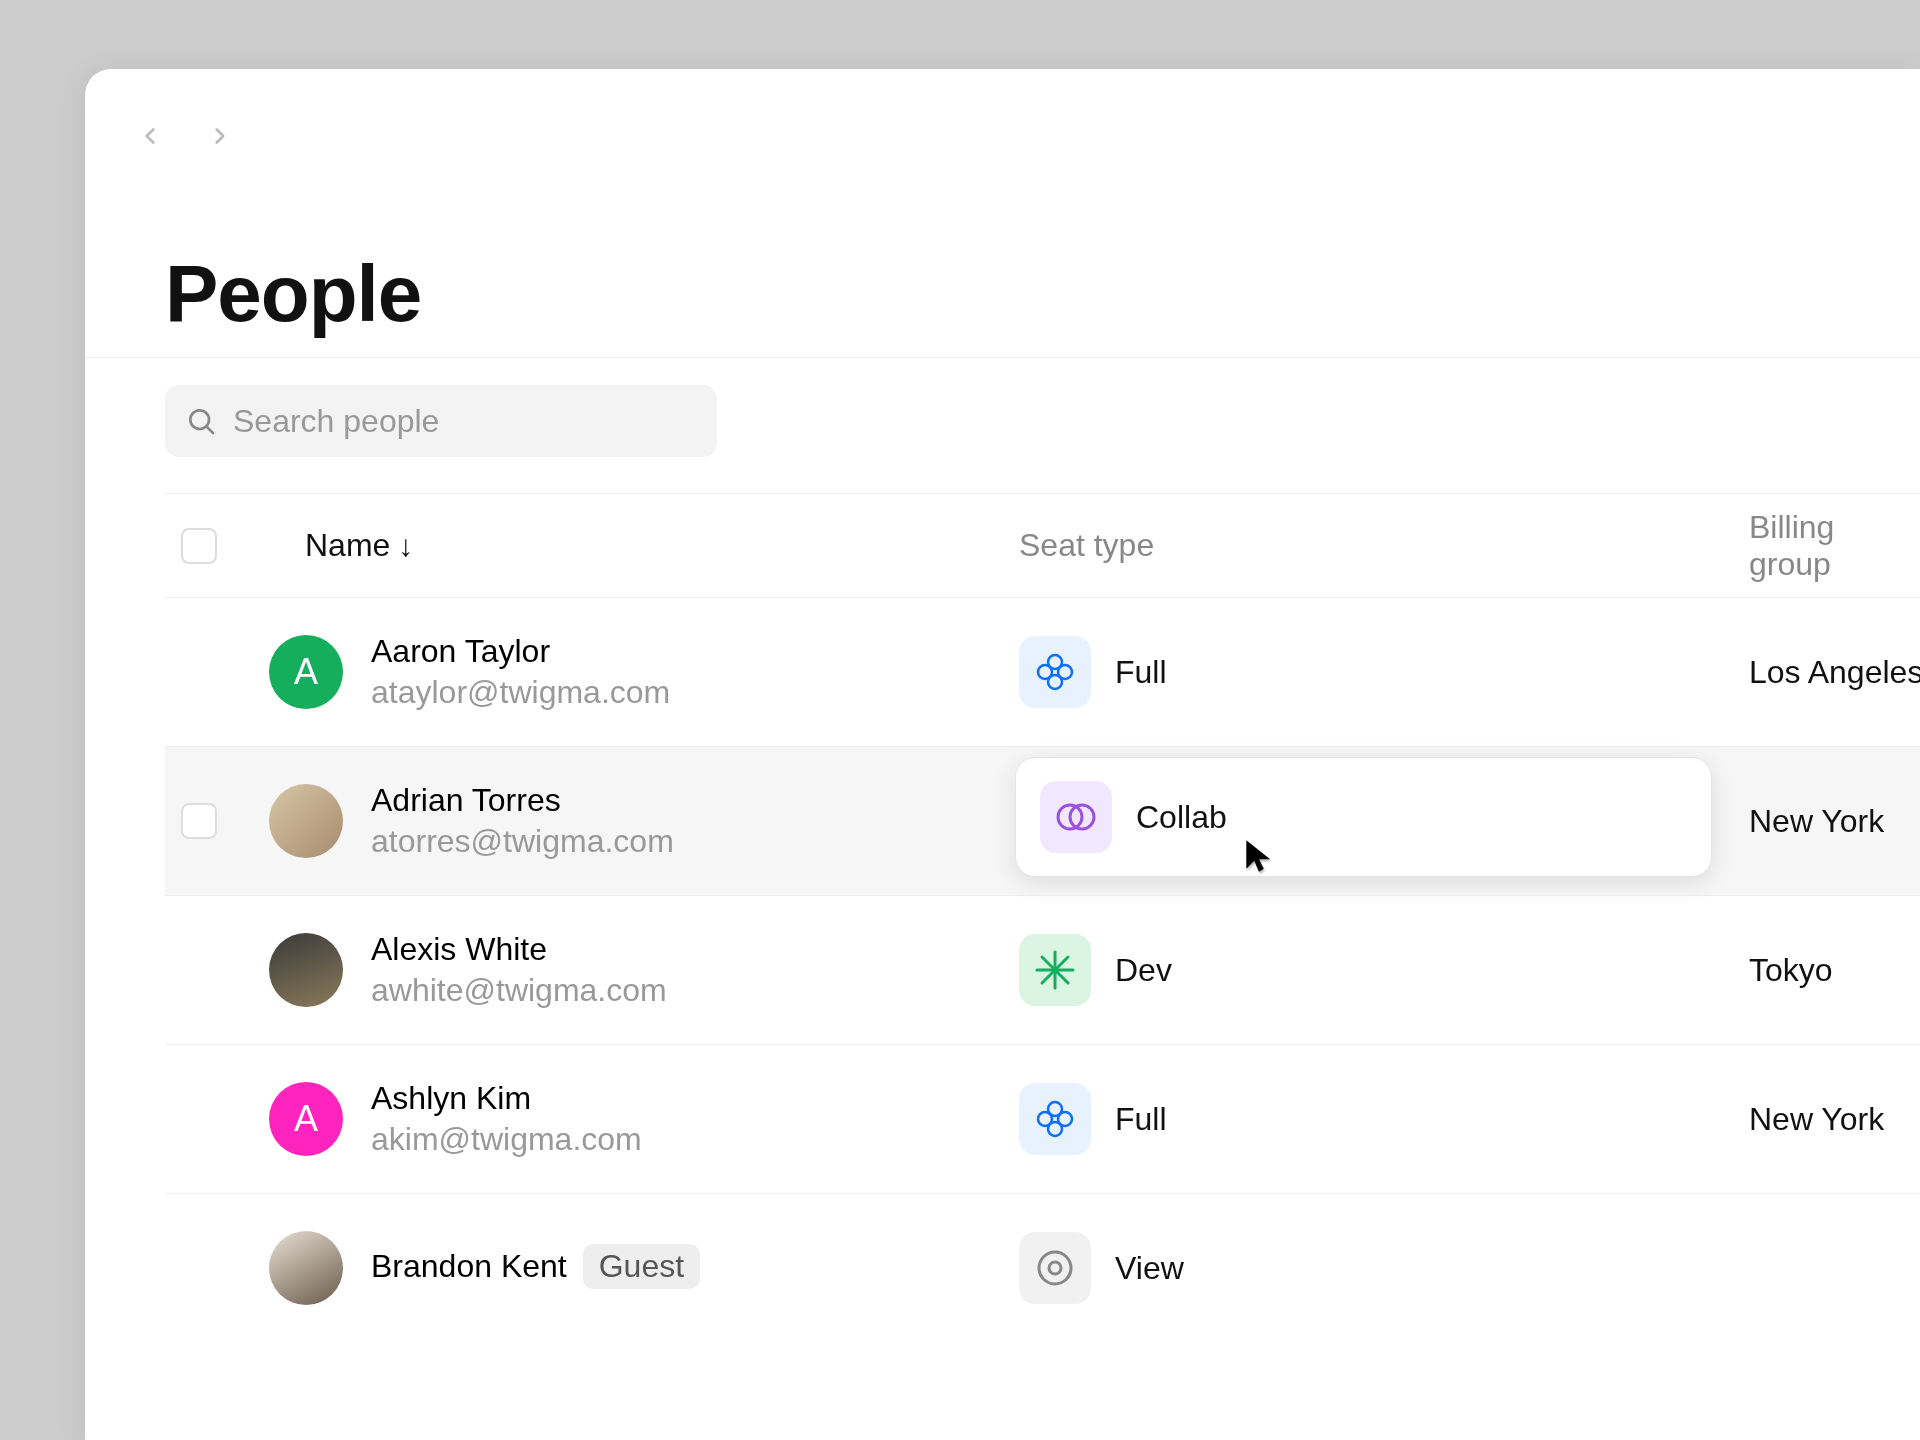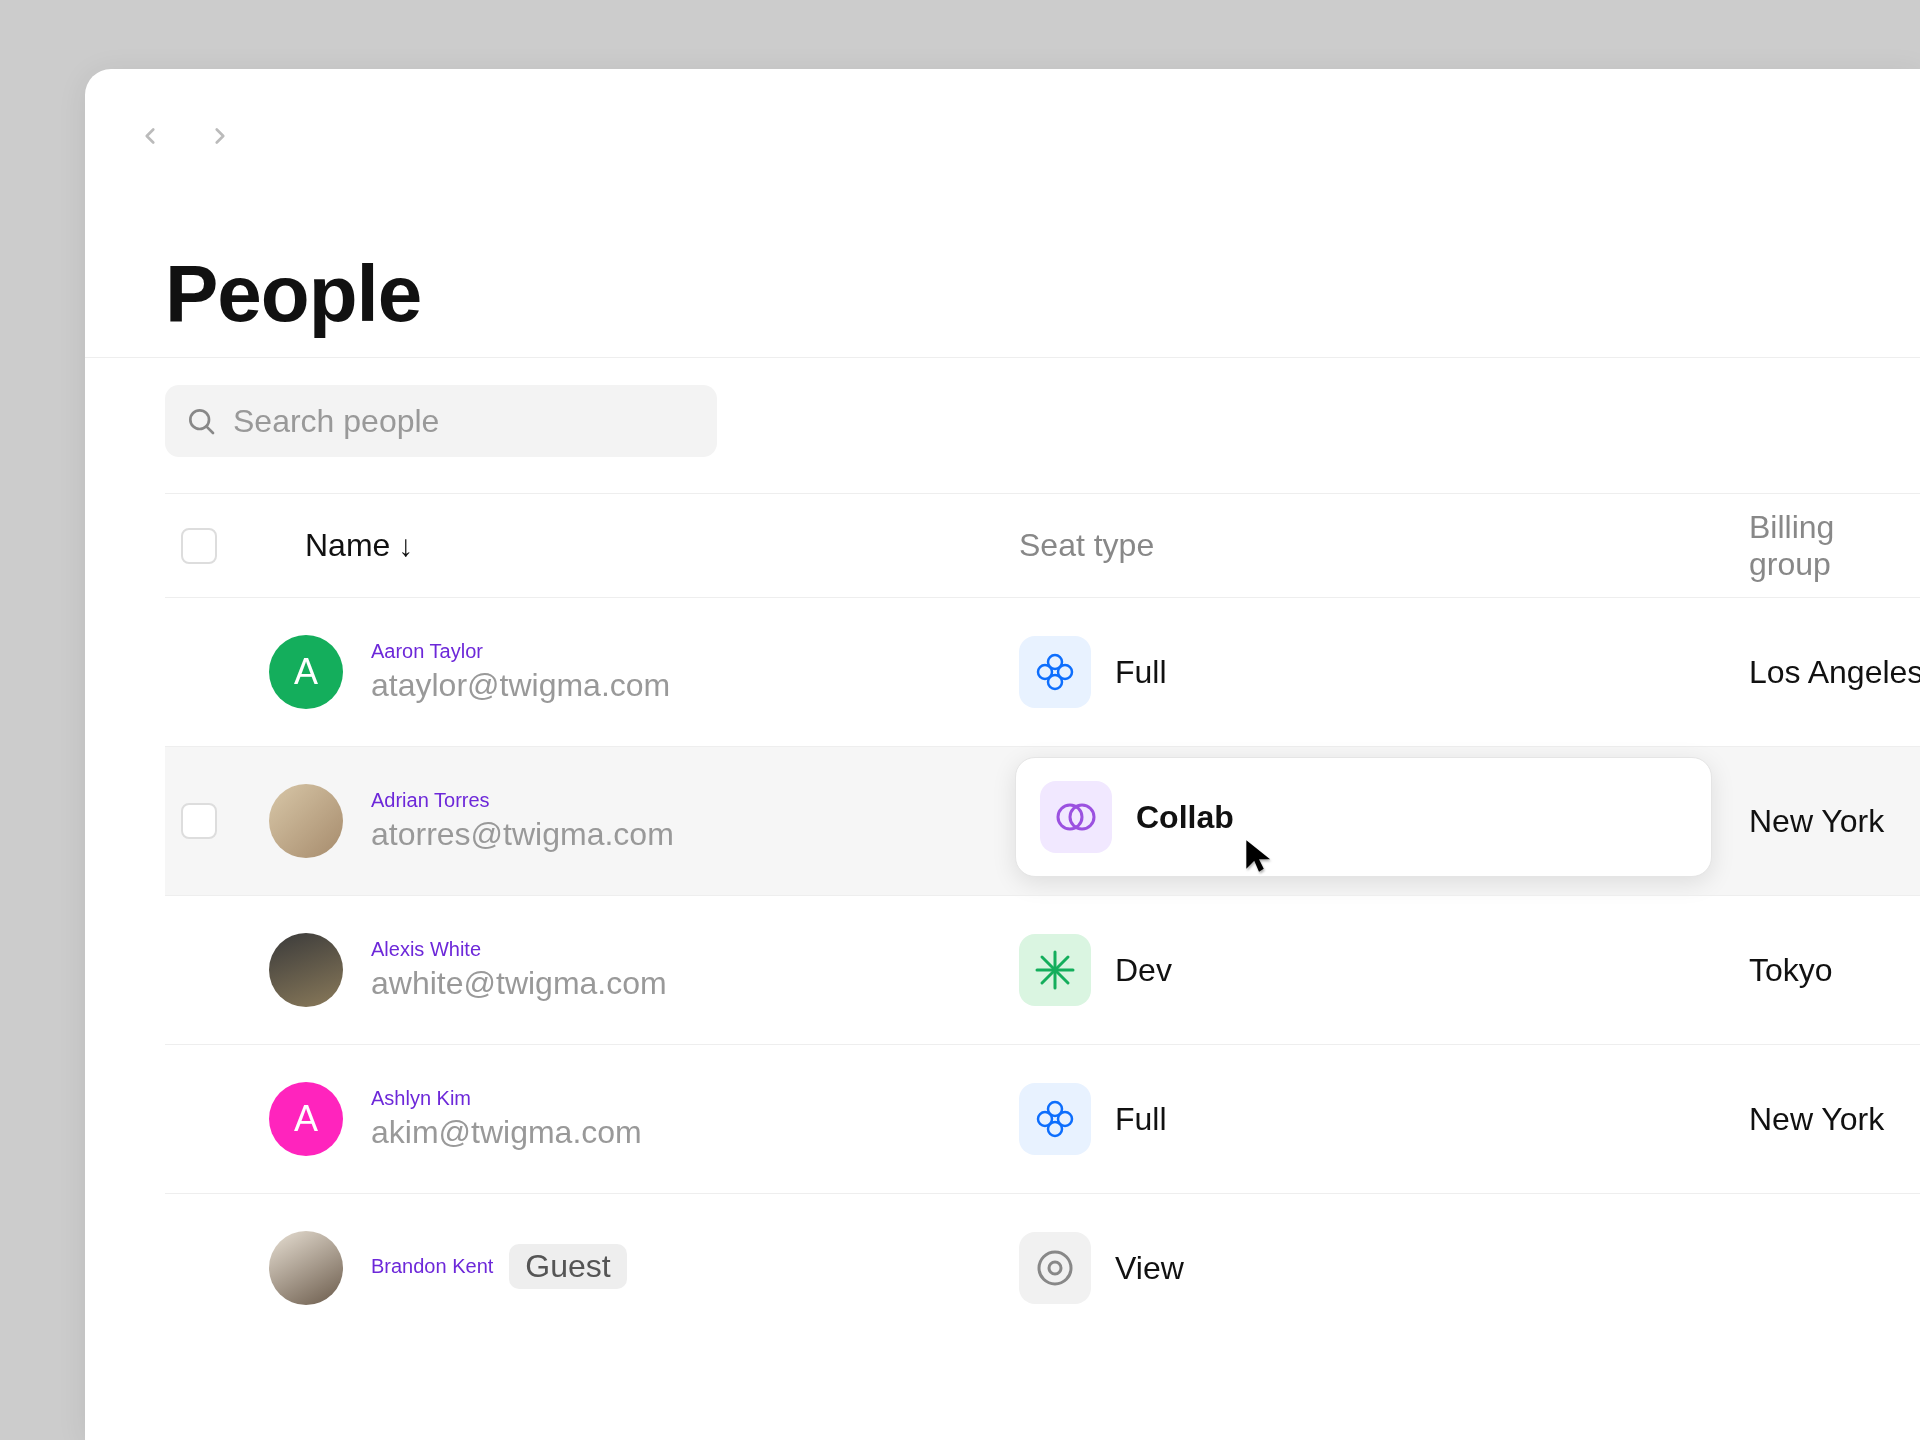--- a/index.html
+++ b/index.html
@@ -108,21 +108,21 @@
     flex-shrink: 0;
     background-size: cover; background-position: center;
   }
   .av-green { background: #14ae5c; }
   .av-pink { background: #ff24bd; }
   .av-photo1 { background: linear-gradient(135deg,#d8c7a8,#a68b6c); }
   .av-photo2 { background: linear-gradient(160deg,#3a3a3a,#8a7a5a); }
   .av-photo3 { background: linear-gradient(150deg,#e8e0d4,#6a5a4a); }
   .name-block { display:flex; flex-direction:column; gap:4px; }
   .name-line { display:flex; align-items:center; gap:16px;}
-  .pname { font-size: 20px; color: #6d28d9; font-weight: 450; }
+  .pname { font-size: 32px; color: #000000; font-weight: 450; }
   .pemail { font-size: 32px; color: #999; }
   .badge {
     background:#eee; color:#555; font-size:32px;
     padding: 4px 16px; border-radius: 10px; font-weight:450;
   }
   .seat {
     display:flex; align-items:center; gap:24px;
     font-size: 32px; color:#111;
   }
   .seat-icon {
@@ -139,21 +139,21 @@
     position:absolute;
     left: 850px;
     top: 10px;
     width: 697px;
     height: 120px;
     background:#fff;
     border:1px solid #e5e5e5;
     border-radius: 20px;
     box-shadow: 0 6px 24px rgba(0,0,0,0.10);
     display:flex; align-items:center;
-    padding: 0 24px; gap: 24px; font-weight: bold;
+    padding: 0 24px; gap: 24px;
   }
   .billing { font-size: 32px; color:#111; white-space: nowrap; }
   .cursor {
     position: absolute;
     left: 1155px;
     top: 768px;
     pointer-events: none;
   }
   .cursor svg { width: 38px; height: 38px; filter: drop-shadow(1px 2px 1px rgba(0,0,0,0.3)); }
 </style>

